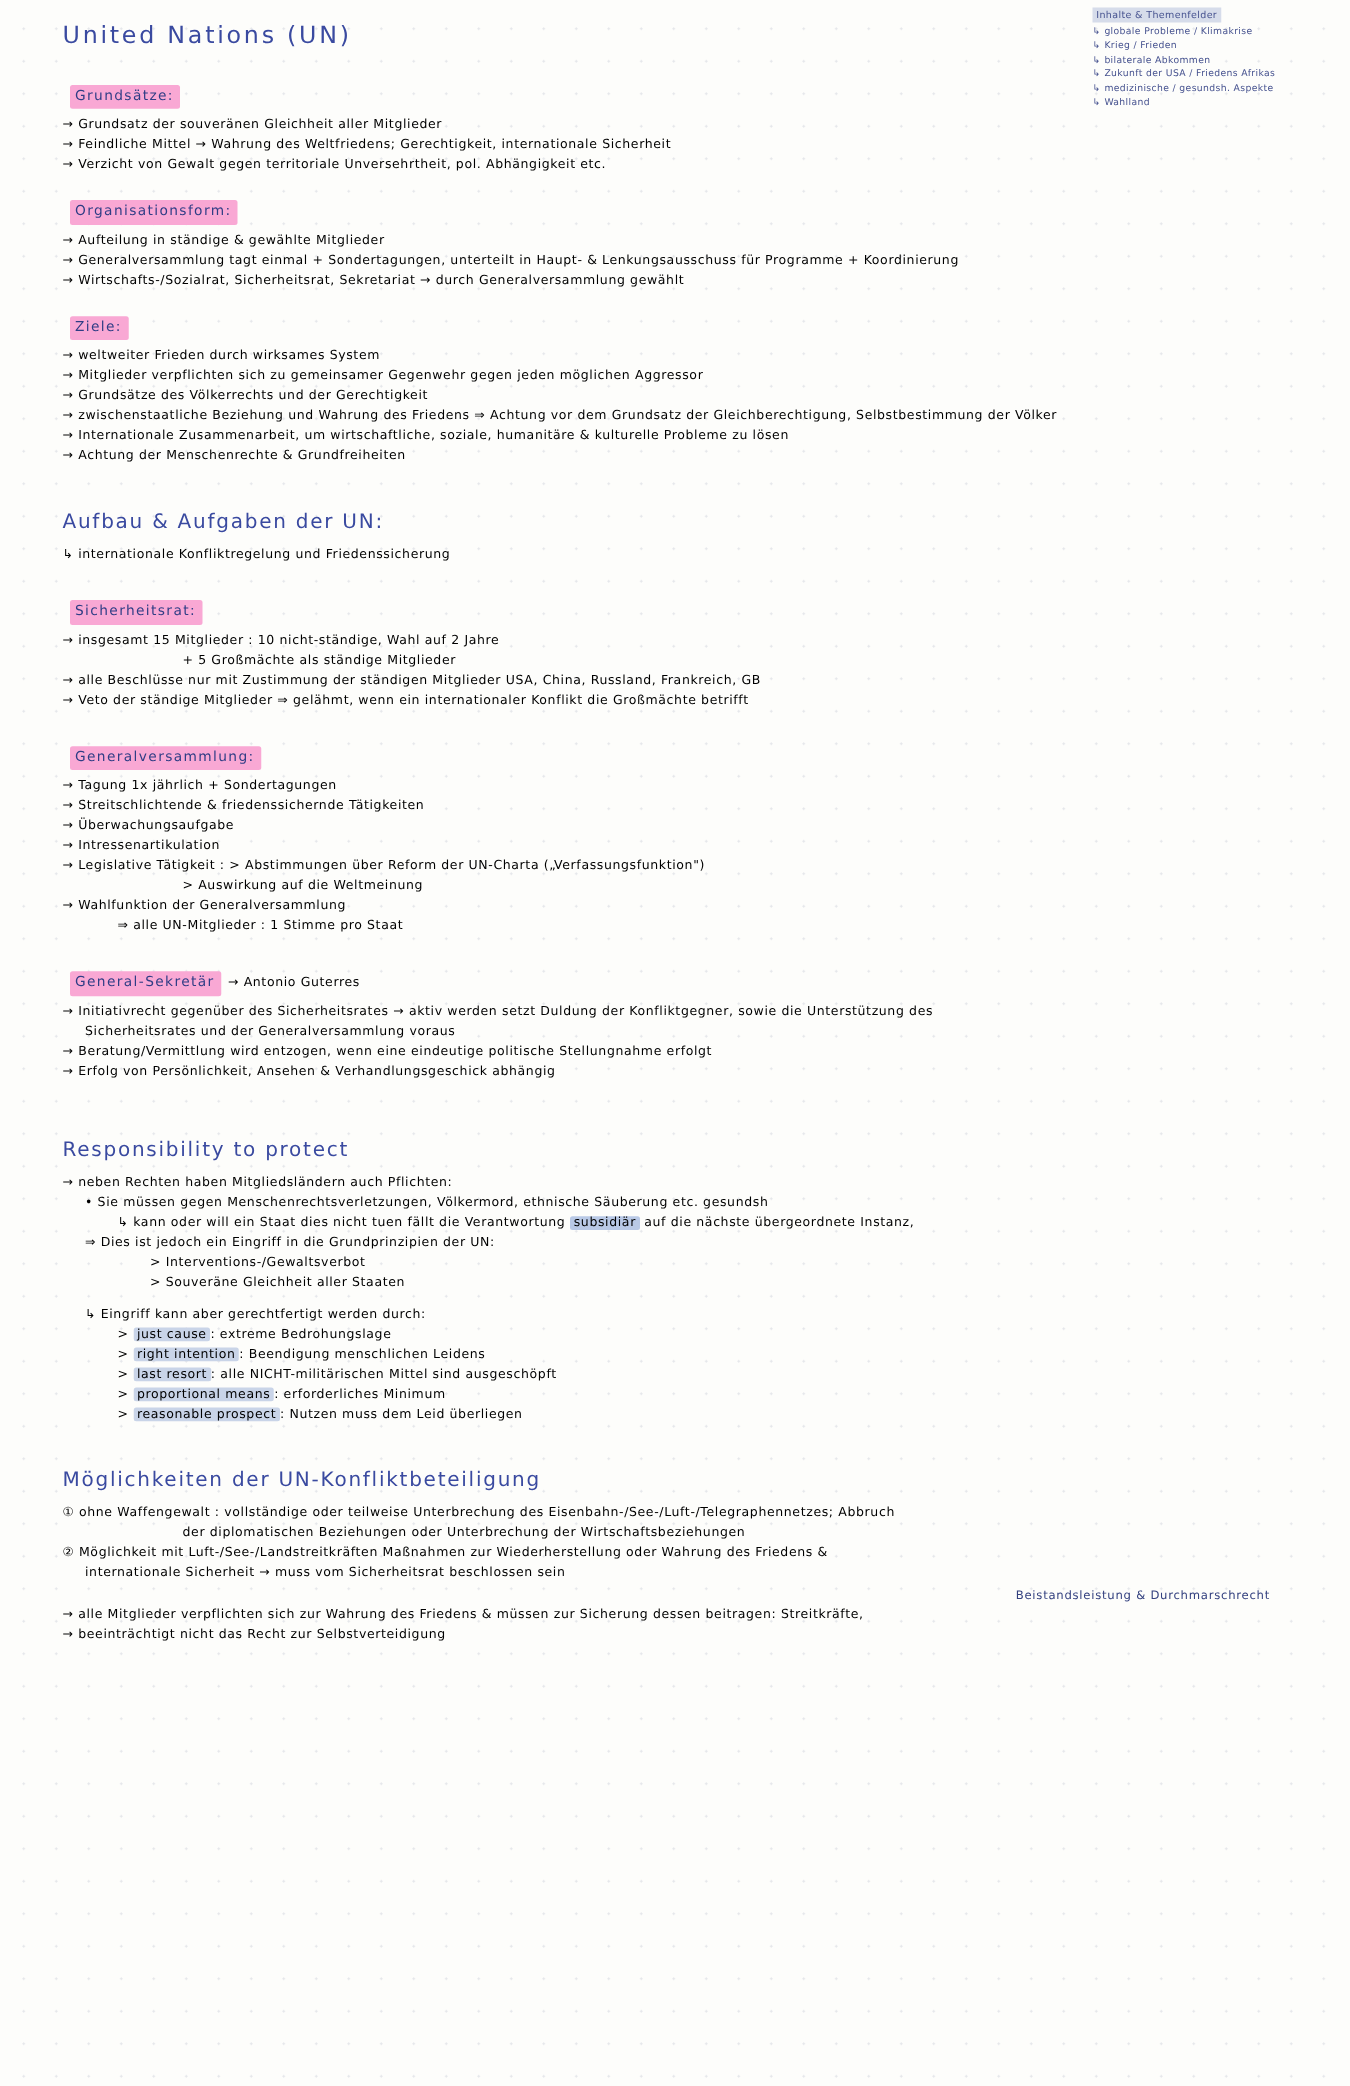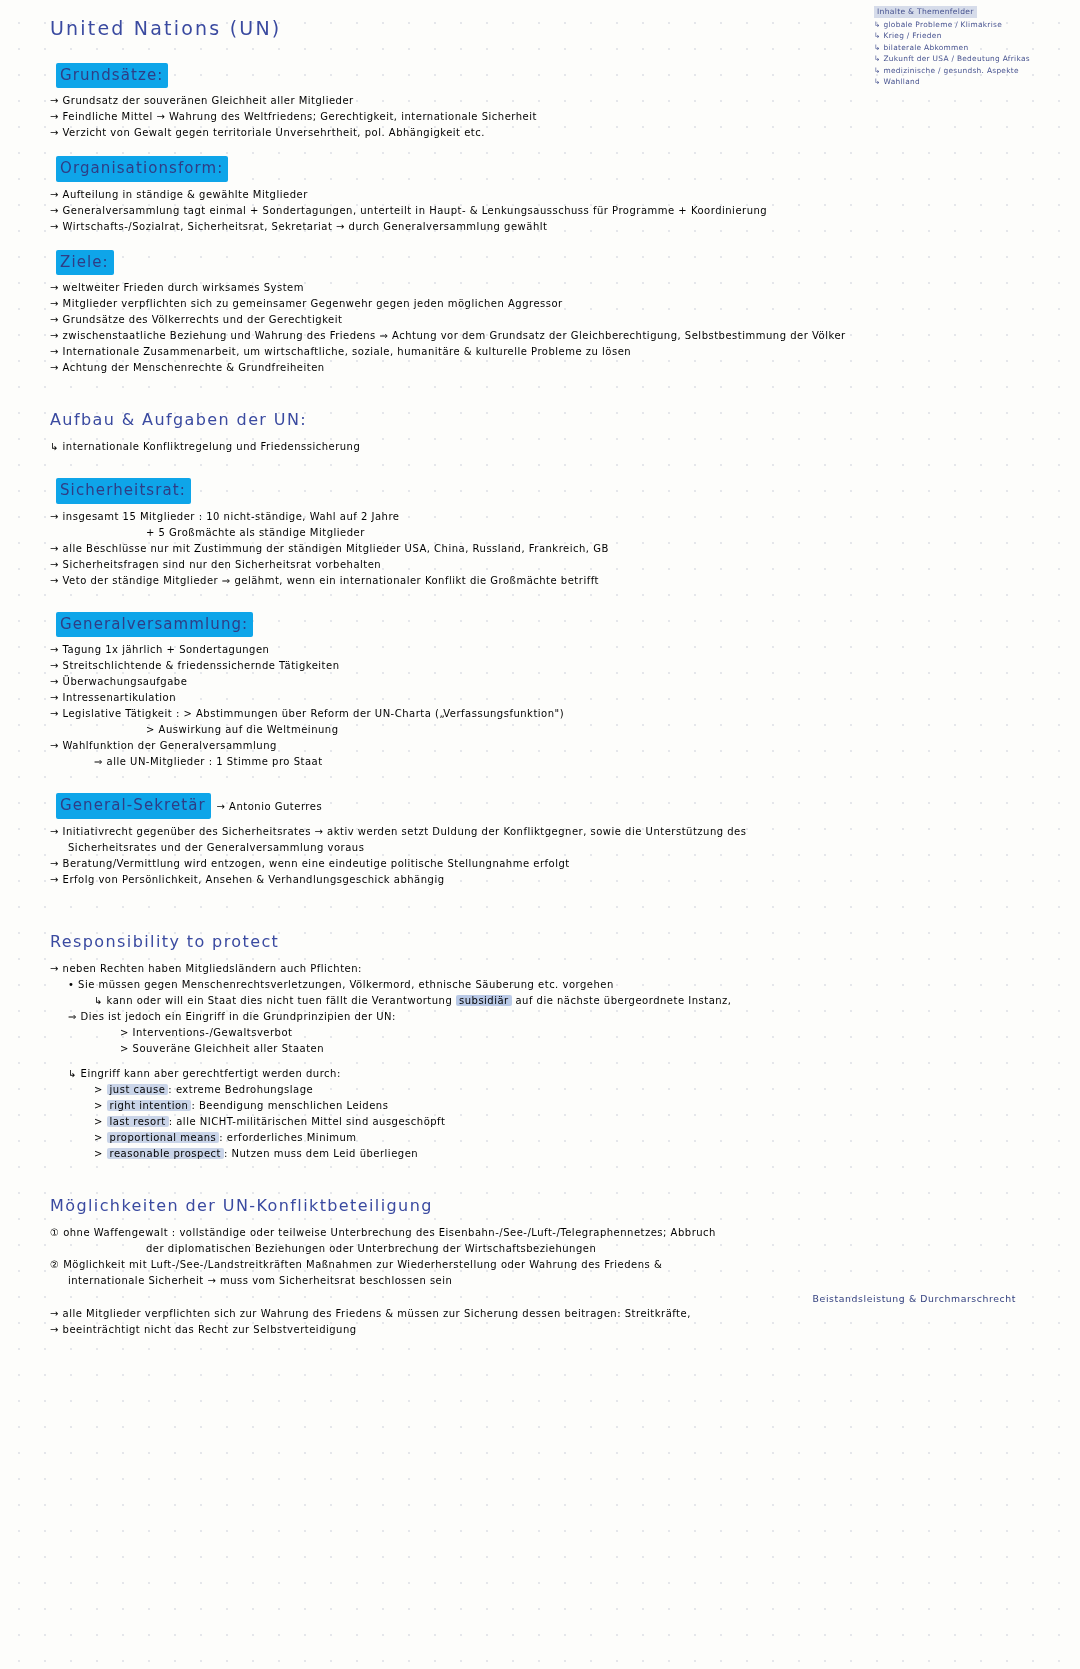--- a/index.html
+++ b/index.html
@@ -41,24 +41,24 @@
     margin-left: 14px;
   }
   .title {
     font-size: 19px;
     letter-spacing: 2.2px;
     color: #3a4aa0;
     margin-bottom: 20px;
   }
   .sec-head {
     display: inline-block;
-    font-size: 15px;
+    font-size: 11px;
     letter-spacing: 1.1px;
     color: #2f3d85;
-    background: #0ea5e9;
+    background: #f9a8d4;
     padding: 1px 5px 2px 4px;
     border-radius: 2px;
     margin: 0 0 4px 6px;
   }
   .sec-head.plain {
     background: none;
     padding-left: 0;
     margin-left: 0;
     color: #3a4aa0;
     font-size: 16px;
@@ -133,21 +133,21 @@
 
 <div class="paper"></div>
 
 <div class="sheet hw">
 
   <div class="index-card">
     <div class="ix-title">Inhalte &amp; Themenfelder</div>
     <div class="ix-row"><span class="arrow">↳</span><span>globale Probleme / Klimakrise</span></div>
     <div class="ix-row"><span class="arrow">↳</span><span>Krieg / Frieden</span></div>
     <div class="ix-row"><span class="arrow">↳</span><span>bilaterale Abkommen</span></div>
-    <div class="ix-row"><span class="arrow">↳</span><span>Zukunft der USA / Bedeutung Afrikas</span></div>
+    <div class="ix-row"><span class="arrow">↳</span><span>Zukunft der USA / Friedens Afrikas</span></div>
     <div class="ix-row"><span class="arrow">↳</span><span>medizinische / gesundsh. Aspekte</span></div>
     <div class="ix-row"><span class="arrow">↳</span><span>Wahlland</span></div>
   </div>
 
   <div class="title">United Nations (UN)</div>
 
   <div class="block">
     <div class="sec-head">Grundsätze:</div>
     <div class="line">→ Grundsatz der souveränen Gleichheit aller Mitglieder</div>
     <div class="line">→ Feindliche Mittel → Wahrung des Weltfriedens; Gerechtigkeit, internationale Sicherheit</div>
@@ -178,21 +178,20 @@
     <div class="line">↳ internationale Konfliktregelung und Friedenssicherung</div>
   </div>
 
   <div class="gap-sm"></div>
 
   <div class="block">
     <div class="sec-head">Sicherheitsrat:</div>
     <div class="line">→ insgesamt 15 Mitglieder : 10 nicht-ständige, Wahl auf 2 Jahre</div>
     <div class="line ind4">+ 5 Großmächte als ständige Mitglieder</div>
     <div class="line">→ alle Beschlüsse nur mit Zustimmung der ständigen Mitglieder USA, China, Russland, Frankreich, GB</div>
-    <div class="line">→ Sicherheitsfragen sind nur den Sicherheitsrat vorbehalten</div>
     <div class="line">→ Veto der ständige Mitglieder ⇒ gelähmt, wenn ein internationaler Konflikt die Großmächte betrifft</div>
   </div>
 
   <div class="gap-sm"></div>
 
   <div class="block">
     <div class="sec-head">Generalversammlung:</div>
     <div class="line">→ Tagung 1x jährlich + Sondertagungen</div>
     <div class="line">→ Streitschlichtende &amp; friedenssichernde Tätigkeiten</div>
     <div class="line">→ Überwachungsaufgabe</div>
@@ -214,21 +213,21 @@
     <div class="line ind1">Sicherheitsrates und der Generalversammlung voraus</div>
     <div class="line">→ Beratung/Vermittlung wird entzogen, wenn eine eindeutige politische Stellungnahme erfolgt</div>
     <div class="line">→ Erfolg von Persönlichkeit, Ansehen &amp; Verhandlungsgeschick abhängig</div>
   </div>
 
   <div class="gap-lg"></div>
 
   <div class="block">
     <div class="sec-head plain">Responsibility to protect</div>
     <div class="line">→ neben Rechten haben Mitgliedsländern auch Pflichten:</div>
-    <div class="line ind1">• Sie müssen gegen Menschenrechtsverletzungen, Völkermord, ethnische Säuberung etc. vorgehen</div>
+    <div class="line ind1">• Sie müssen gegen Menschenrechtsverletzungen, Völkermord, ethnische Säuberung etc. gesundsh</div>
     <div class="line ind2">
       <span>↳ kann oder will ein Staat dies nicht tuen fällt die Verantwortung </span><span class="hl-strong">subsidiär</span><span> auf die nächste übergeordnete Instanz,</span>
     </div>
     <div class="line ind1">⇒ Dies ist jedoch ein Eingriff in die Grundprinzipien der UN:</div>
     <div class="line ind3">&gt; Interventions-/Gewaltsverbot</div>
     <div class="line ind3">&gt; Souveräne Gleichheit aller Staaten</div>
 
     <div class="gap-sm"></div>
 
     <div class="line ind1">↳ Eingriff kann aber gerechtfertigt werden durch:</div>

